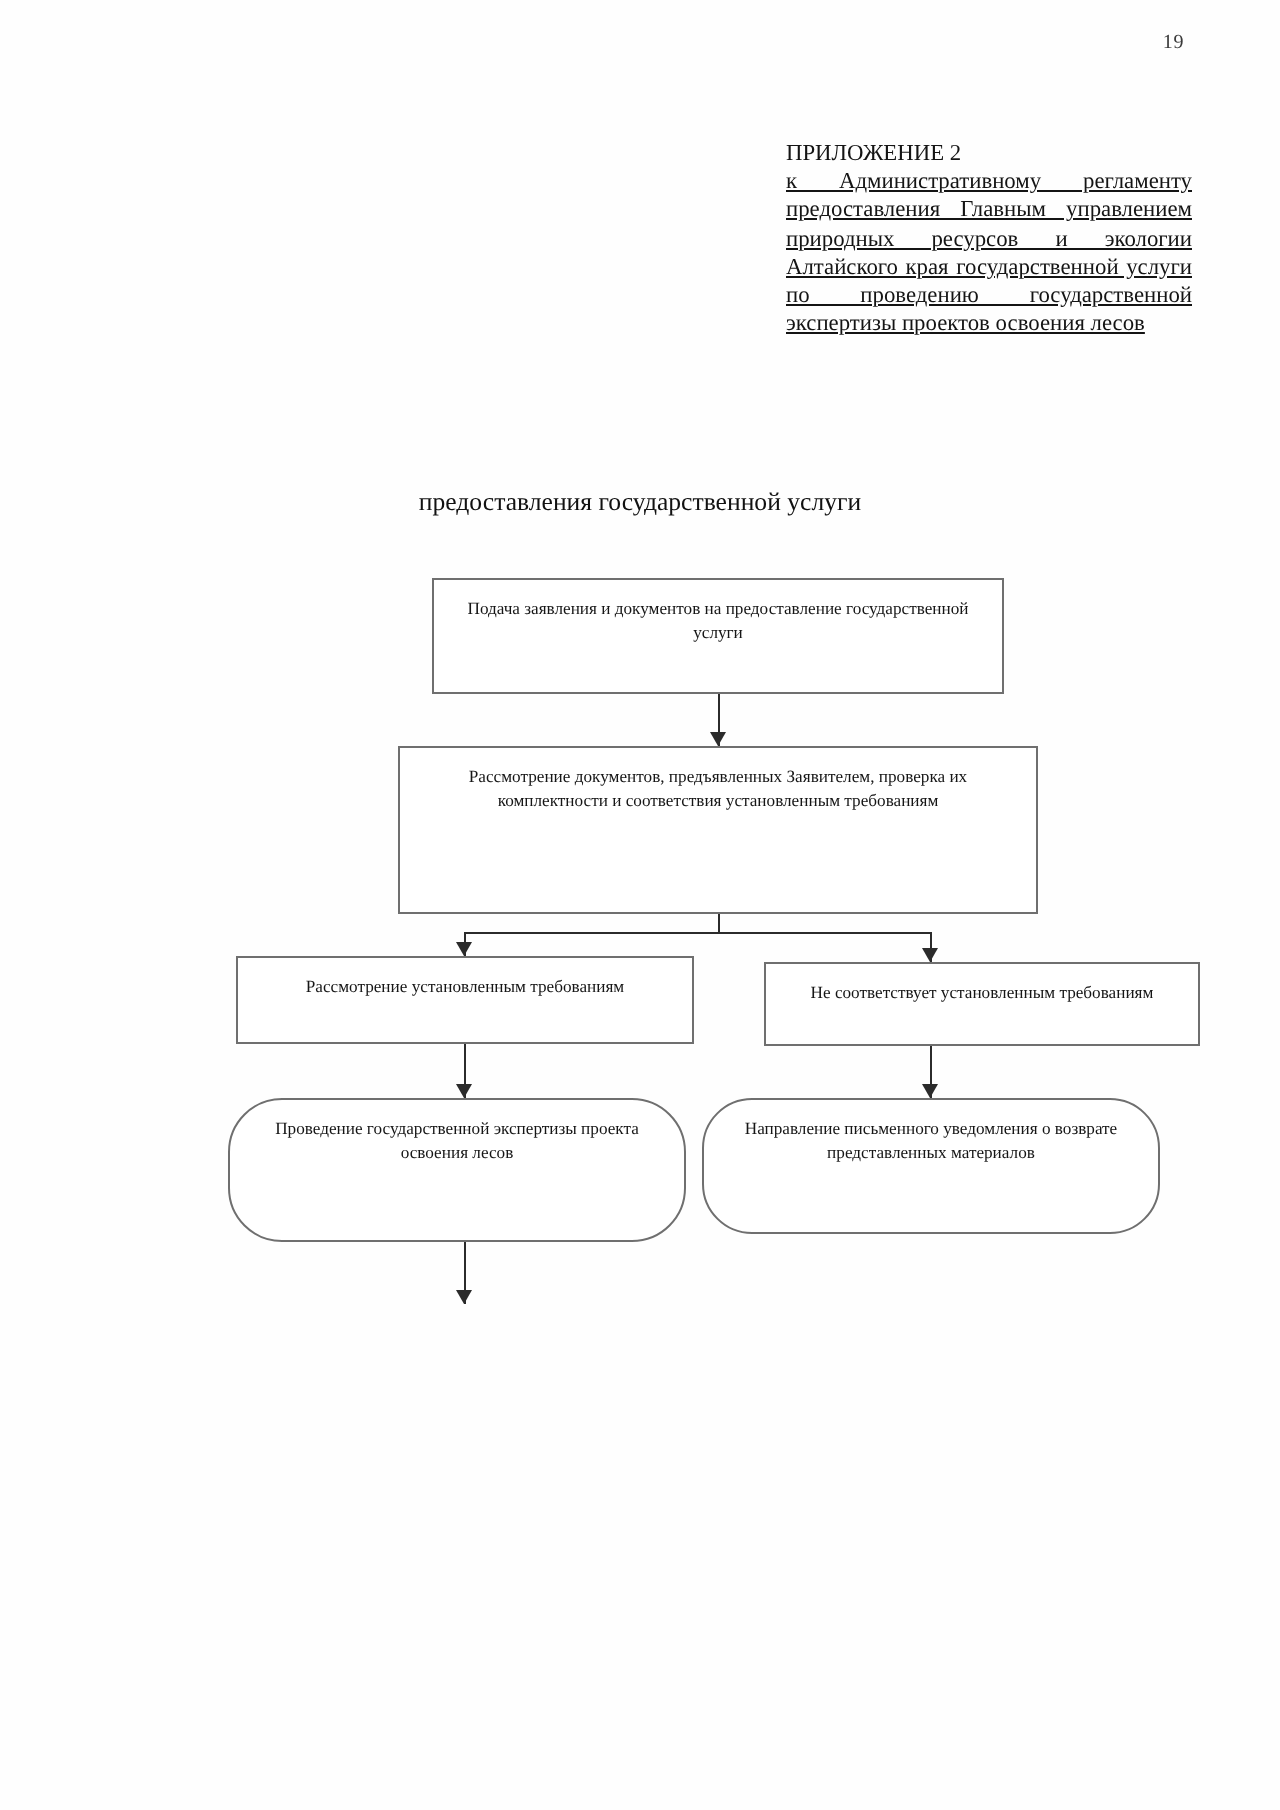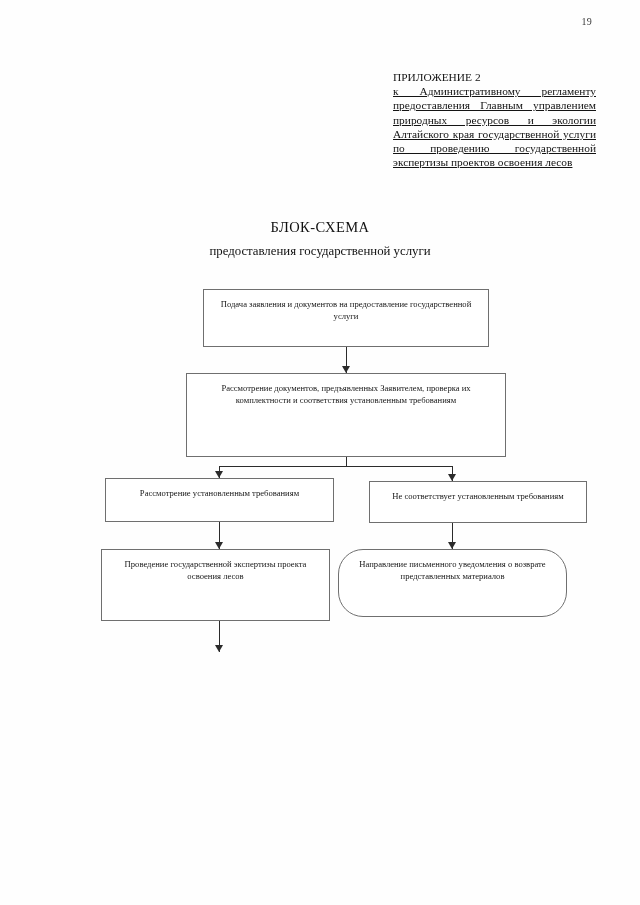--- a/index.html
+++ b/index.html
@@ -76,21 +76,21 @@
     width: 640px;
     text-align: center;
     font-size: 12.8px;
     color: #111;
   }
 
   
   .flow {
     position: absolute;
     top: 0;
-    left: 0;
+    left: 13px;
     width: 628px;
     height: 905px;
   }
 
   .node {
     position: absolute;
     box-sizing: border-box;
     border: 1px solid #6f6f6f;
     background: #ffffff;
     font-size: 8.6px;
@@ -100,21 +100,21 @@
     padding-top: 8px;
     padding-left: 10px;
     padding-right: 10px;
   }
 
   
   #node-application      { left: 203px; top: 289px; width: 286px; height: 58px; }
   #node-review           { left: 186px; top: 373px; width: 320px; height: 84px; }
   #node-compliant        { left: 105px; top: 478px; width: 229px; height: 44px; }
   #node-noncompliant     { left: 345px; top: 481px; width: 218px; height: 42px; margin-left: 24px; }
-  #node-expertise        { left: 101px; top: 549px; width: 229px; height: 72px; }
+  #node-expertise        { left: 101px; top: 549px; width: 229px; height: 72px; border-radius: 27px; }
   #node-notification     { left: 338px; top: 549px; width: 229px; height: 68px; border-radius: 25px; }
   #node-approval         { left: 103px; top: 652px; width: 229px; height: 82px; }
 
   
   .conn {
     position: absolute;
     background: #2b2b2b;
   }
   .conn.v { width: 1px; }
   .conn.h { height: 1px; }
@@ -153,21 +153,20 @@
 
 <div class="page">
 
   <div class="page-number">19</div>
 
   <div class="appendix-header">
     <span class="ah-title">ПРИЛОЖЕНИЕ 2</span>
     <span class="ah-body">к Административному регламенту предоставления Главным управлением природных ресурсов и экологии Алтайского края государственной услуги по проведению государственной экспертизы проектов освоения лесов</span>
   </div>
 
-  <div class="doc-title">БЛОК-СХЕМА</div>
   <div class="doc-subtitle">предоставления государственной услуги</div>
 
   <div class="flow">
 
     <div class="node" id="node-application">Подача заявления и документов на предоставление государственной услуги</div>
 
     <div class="conn v" id="conn-1-v"></div>
     <div class="arrowhead" id="arrow-1"></div>
 
     <div class="node" id="node-review">Рассмотрение документов, предъявленных Заявителем, проверка их комплектности и соответствия  установленным требованиям</div>

